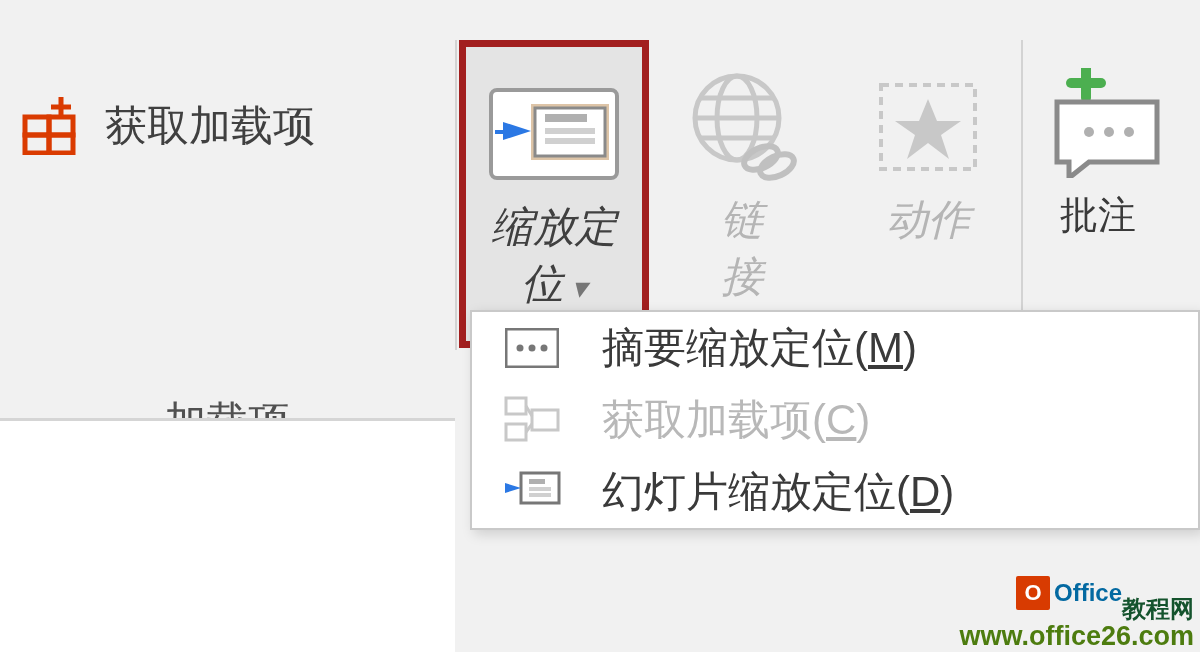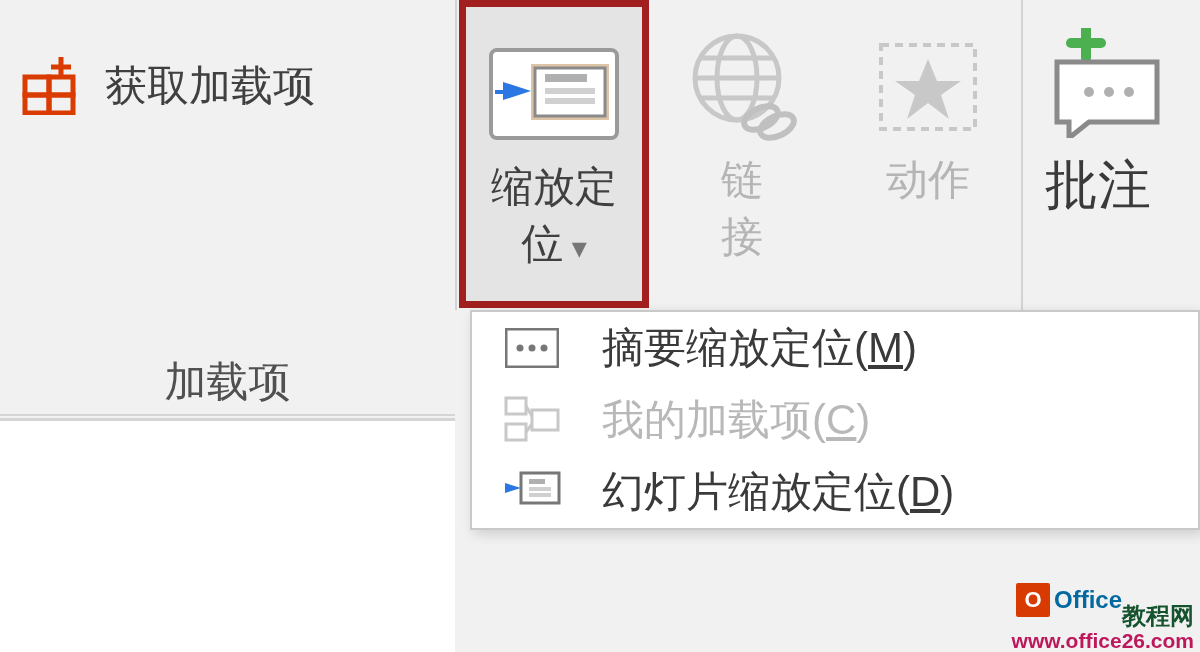--- a/index.html
+++ b/index.html
@@ -7,20 +7,21 @@
       font-family: "Microsoft YaHei", "SimSun", sans-serif;
       background: #f1f1f1;
       width: 1200px;
       height: 652px;
       position: relative;
     }
     .ribbon-section {
       display: flex;
       align-items: flex-start;
       background: #f1f1f1;
+      margin-top: 40px;
     }
     .addins-group {
       width: 455px;
       height: 416px;
       border-bottom: 2px solid #d5d5d5;
       padding-top: 55px;
       position: relative;
     }
     .addin-row {
       display: flex;
@@ -64,20 +65,21 @@
       height: 310px;
       display: flex;
       align-items: flex-start;
     }
     .big-button {
       display: flex;
       flex-direction: column;
       align-items: center;
       width: 186px;
       padding-top: 32px;
+      font-style: italic;
     }
     .big-button .icon-slot {
       height: 110px;
       display: flex;
       align-items: center;
       justify-content: center;
     }
     .big-button .btn-label {
       font-size: 42px;
       text-align: center;
@@ -94,21 +96,21 @@
     .zoom-btn .btn-label { color: #404040; }
     .disabled .btn-label { color: #b5b5b5; }
     .annotate {
       width: 150px;
       padding-top: 28px;
       display: flex;
       flex-direction: column;
       align-items: center;
     }
     .annotate .btn-label {
-      font-size: 53px;
+      font-size: 38px;
       color: #3a3a3a;
       margin-top: 12px;
     }
     .dropdown-panel {
       position: absolute;
       left: 470px;
       top: 310px;
       width: 730px;
       background: #ffffff;
       border: 2px solid #c9c9c9;
@@ -138,21 +140,21 @@
       font-weight: bold;
     }
     .wm-brand { display: flex; align-items:center; justify-content:flex-end; }
     .wm-o {
       width:34px;height:34px;background:#d83b01;color:#fff;
       display:inline-flex;align-items:center;justify-content:center;
       font-weight:bold;margin-right:4px;font-size:22px;border-radius:2px;
     }
     .wm-title1 { color:#0369a1; }
     .wm-title2 { color:#14532d;margin-top:32px; }
-    .wm-url { color:#be185d; font-size:21px; }
+    .wm-url { color:#4d7c0f; font-size:27px; }
     .blank-region {
       position: absolute; left:0; top:418px; width:455px; height:234px;
       background:#ffffff; border-top: 3px solid #d5d5d5;
     }
   </style>
 </head>
 <body>
 
 <div class="ribbon-section">
 
@@ -268,21 +270,21 @@
     <span class="menu-icon">
       <svg width="56" height="48" viewBox="0 0 56 48">
         <rect x="2" y="2" width="20" height="16" fill="none" stroke="#c8c8c8" stroke-width="3"></rect>
         <rect x="2" y="28" width="20" height="16" fill="none" stroke="#c8c8c8" stroke-width="3"></rect>
         <rect x="28" y="14" width="26" height="20" fill="none" stroke="#c8c8c8" stroke-width="3"></rect>
         <line x1="22" y1="10" x2="28" y2="20" stroke="#c8c8c8" stroke-width="3"></line>
         <line x1="22" y1="36" x2="28" y2="28" stroke="#c8c8c8" stroke-width="3"></line>
       </svg>
     </span>
     <span>
-      <span>我的加载项(</span><span class="hot-letter">C</span><span>)</span>
+      <span>获取加载项(</span><span class="hot-letter">C</span><span>)</span>
     </span>
   </div>
   <div class="menu-item">
     <span class="menu-icon">
       <svg width="58" height="42" viewBox="0 0 58 42">
         <rect x="18" y="2" width="38" height="30" fill="#fff" stroke="#777" stroke-width="3"></rect>
         <rect x="26" y="8" width="16" height="5" fill="#b0b0b0"></rect>
         <rect x="26" y="16" width="22" height="4" fill="#d0d0d0"></rect>
         <rect x="26" y="22" width="22" height="4" fill="#d0d0d0"></rect>
         <polygon points="2,22 2,12 18,17" fill="#2b78e4"></polygon>

